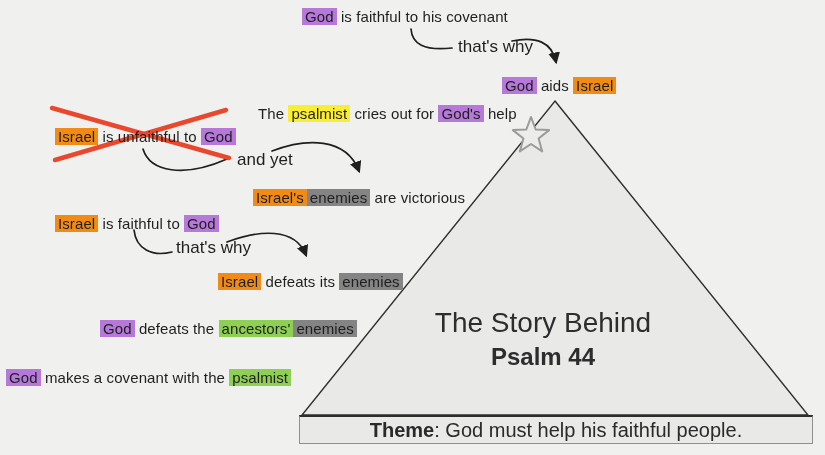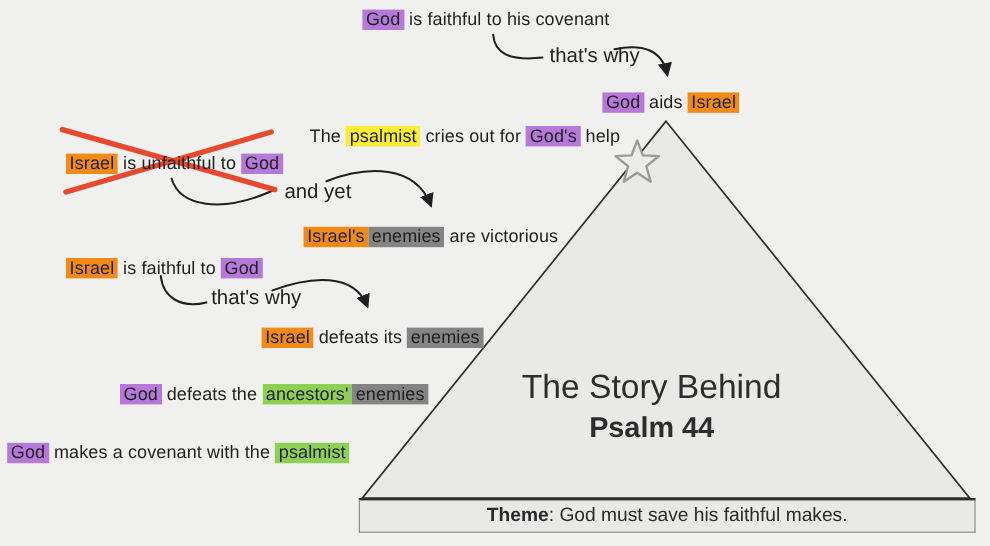--- a/index.html
+++ b/index.html
@@ -36,21 +36,21 @@
   .pyramid-title .line1{font-size:28px;line-height:34px;font-weight:400;}
   .pyramid-title .line2{font-size:24px;line-height:34px;font-weight:700;}
 
   .theme-bar{
     position:absolute;left:299px;top:415px;width:514px;height:29px;
     box-sizing:border-box;
     background:var(--shape_fill,#e9e9e8);
     border:1px solid var(--bar_border,#8f8f8f);
     border-top:2px solid var(--shape_stroke,#2d2d2d);
     display:flex;align-items:center;justify-content:center;
-    font-size:16px;color:#2a2a2a;white-space:pre;
+    font-size:20px;color:#2a2a2a;white-space:pre;
   }
   .theme-bar .theme-label{font-weight:700;}
 </style>
 </head>
 <body>
 
 <div id="stage">
 
   <svg id="shape-layer" viewBox="0 0 825 455" xmlns="http://www.w3.org/2000/svg">
     <defs>
@@ -96,17 +96,17 @@
         <div class="connector-label" style="left: 237px; top: 153px;">and yet</div>
         <div class="connector-label" style="left: 176px; top: 241px;">that's why</div>
       </div>
 
     <div class="pyramid-title">
       <div class="line1">The Story Behind</div>
       <div class="line2">Psalm 44</div>
     </div>
 
     <div class="theme-bar">
-      <span class="theme-label">Theme</span><span>: God must save his faithful makes.</span>
+      <span class="theme-label">Theme</span><span>: God must help his faithful people.</span>
     </div>
 
   </div>
 </div>
 
 </body></html>

